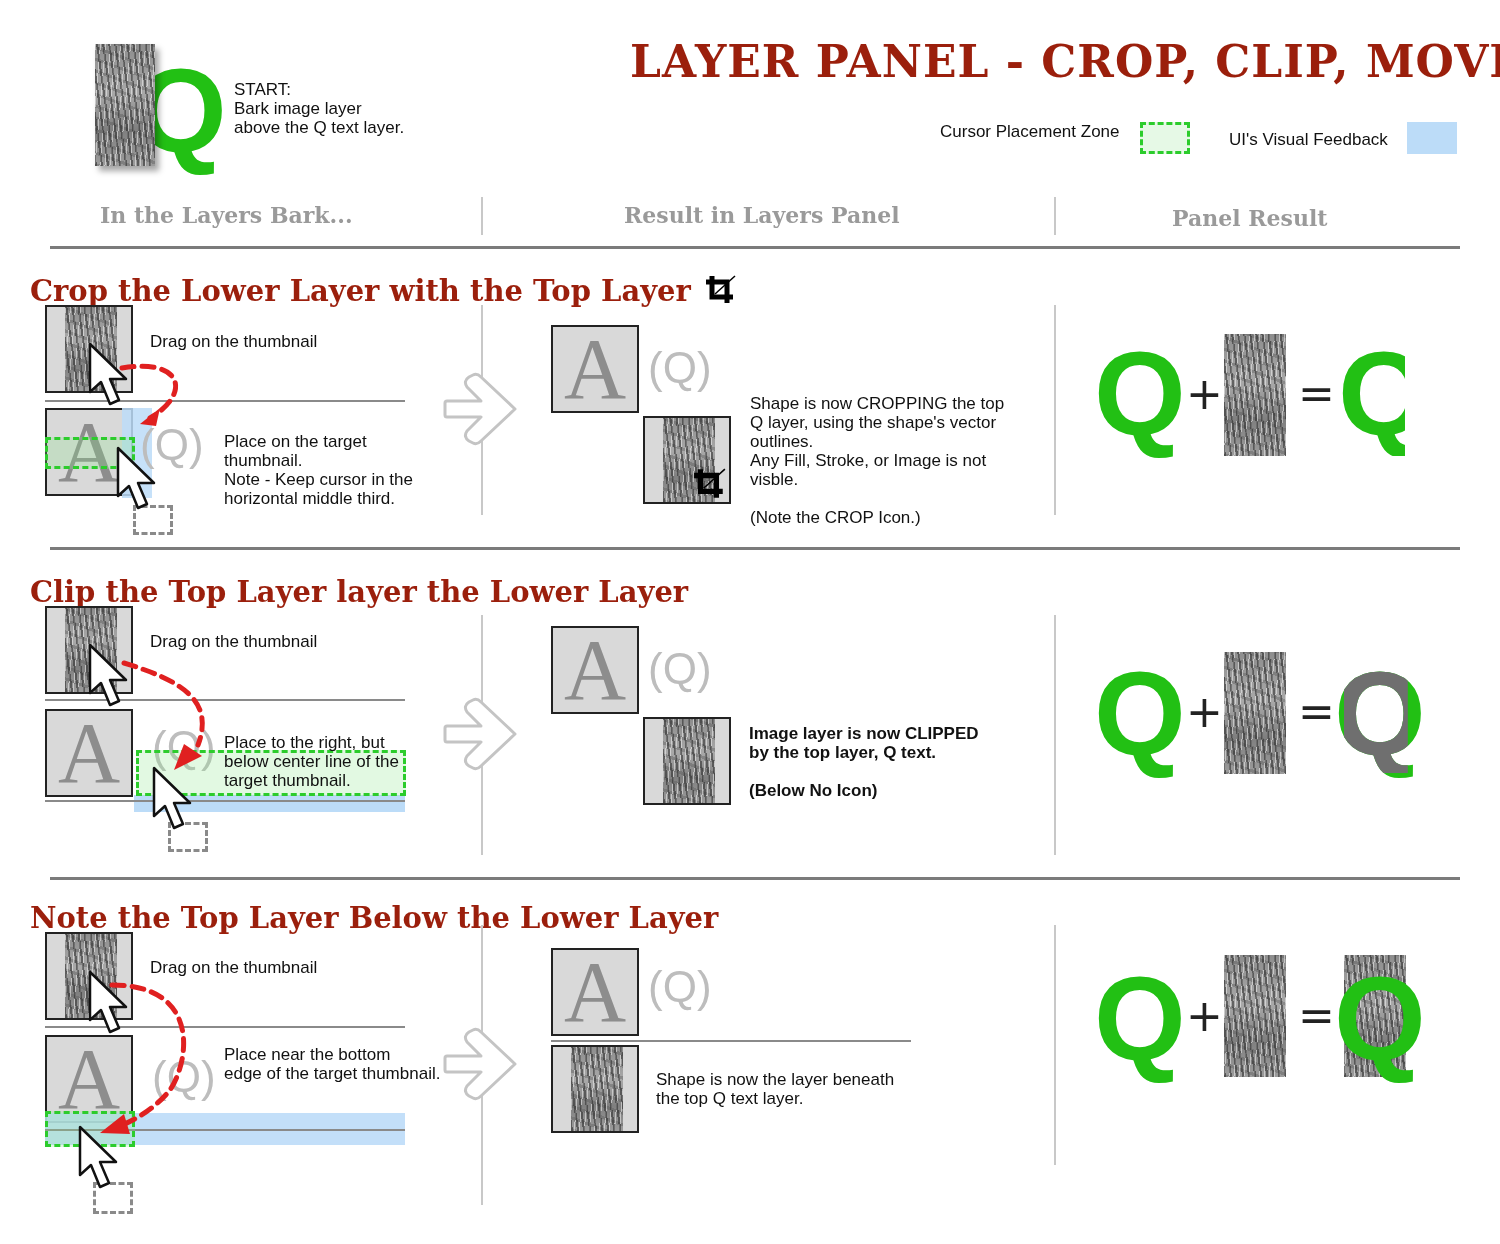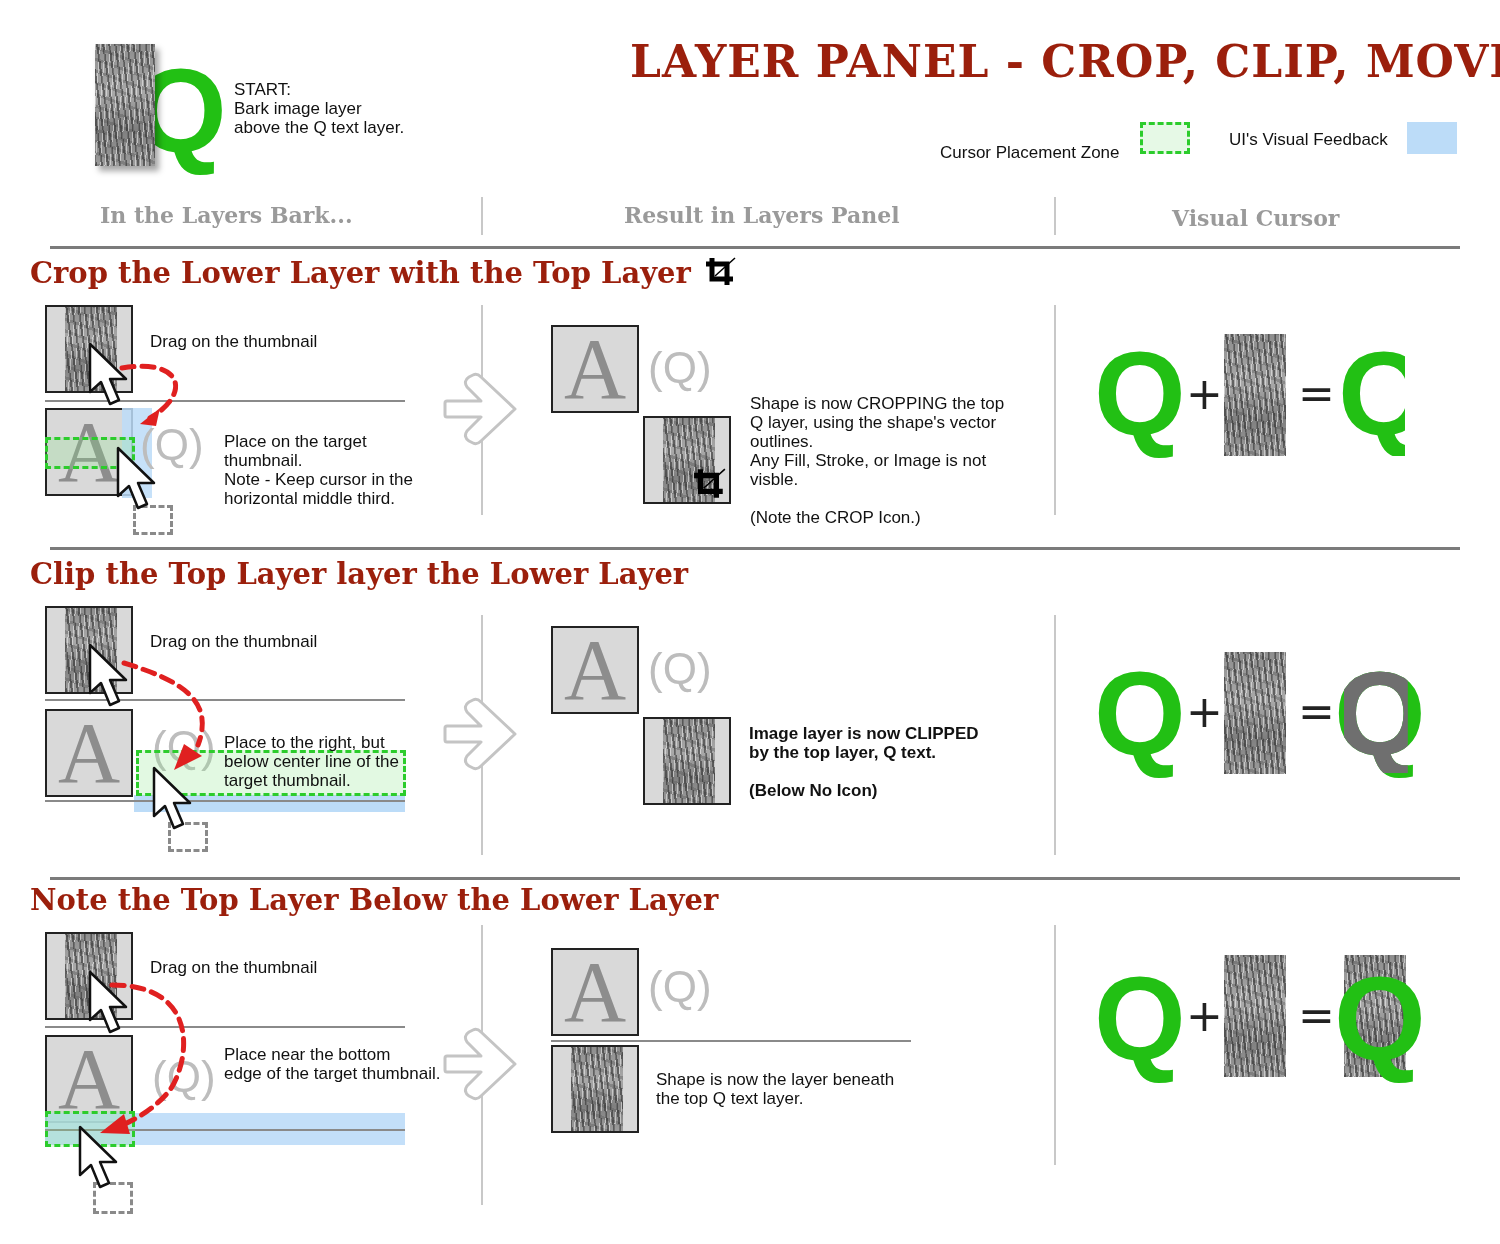--- a/index.html
+++ b/index.html
@@ -7,21 +7,21 @@
   .abs { position:absolute; }
   .serif { font-family:"DejaVu Serif", "Liberation Serif", serif; }
   .title { left:630px; top:36px; font-size:44px; font-weight:bold; color:#9b1f0c; letter-spacing:1px; white-space:nowrap; }
   .start-text { left:234px; top:80px; font-size:17px; line-height:19px; }
   .legend-label { font-size:17px; white-space:nowrap; }
   .legend-zone { width:50px; height:32px; background:#e6f9e6; border:3px dashed #2ccc2c; box-sizing:border-box; }
   .legend-feedback { width:50px; height:32px; background:#bcdcf8; }
   .col-head { font-size:22px; font-weight:bold; color:#9a9a9a; white-space:nowrap; }
   .col-div { width:2px; background:#c8c8c8; }
   .hrule { height:3px; background:#7b7b7b; }
-  .section-title { font-size:29px; font-weight:bold; color:#9b1f0c; white-space:nowrap; }
+  .section-title { font-size:29px; font-weight:bold; color:#9b1f0c; white-space:nowrap;margin-top:18px; }
   .thumb { width:88px; height:88px; background:#d9d9d9; border:2px solid #222; box-sizing:border-box; overflow:hidden; position:absolute; }
   .bark { position:absolute; background:
       repeating-linear-gradient(82deg, rgba(40,40,40,.55) 0 2px, rgba(220,220,220,.0) 2px 6px),
       repeating-linear-gradient(95deg, rgba(250,250,250,.5) 0 1px, rgba(0,0,0,0) 1px 5px),
       repeating-linear-gradient(20deg, rgba(80,80,80,.35) 0 3px, rgba(0,0,0,0) 3px 11px),
       linear-gradient(180deg,#8d8d8d,#a9a9a9 40%,#7f7f7f 70%,#9c9c9c);
   }
   .thumb .bark { left:18px; top:0; width:52px; height:100%; }
   .thumb .A { position:absolute; left:0; right:0; top:-6px; text-align:center; font-family:"Liberation Serif", serif; font-size:86px; color:#8d8d8d; line-height:96px; }
   .qparen { font-size:44px; color:#bdbdbd; white-space:nowrap; }
@@ -42,30 +42,30 @@
   <div class="abs bark" style="left:0;top:0;width:60px;height:122px;box-shadow:4px 5px 6px rgba(0,0,0,.35);"></div>
 </div>
 <div class="abs start-text">
   <div>START:</div>
   <div>Bark image layer</div>
   <div>above the Q text layer.</div>
 </div>
 
 <div class="abs title serif">LAYER PANEL - CROP, CLIP, MOVE</div>
 
-<div class="abs legend-label" style="left:940px;top:143px;">Cursor Placement Zone</div>
+<div class="abs legend-label" style="left:940px;top:122px;">Cursor Placement Zone</div>
 <div class="abs legend-zone" style="left:1140px;top:122px;"></div>
 <div class="abs legend-label" style="left:1229px;top:130px;">UI's Visual Feedback</div>
 <div class="abs legend-feedback" style="left:1407px;top:122px;"></div>
 
 <div class="abs col-head serif" style="left:100px;top:202px;">In the Layers Bark...</div>
 <div class="abs col-div" style="left:481px;top:197px;height:38px;"></div>
 <div class="abs col-head serif" style="left:624px;top:202px;">Result in Layers Panel</div>
 <div class="abs col-div" style="left:1054px;top:197px;height:38px;"></div>
-<div class="abs col-head serif" style="left:1172px;top:205px;">Visual Cursor</div>
+<div class="abs col-head serif" style="left:1172px;top:205px;">Panel Result</div>
 <div class="abs hrule" style="left:50px;top:246px;width:1410px;"></div>
 
 <div class="abs section-title serif" style="left:30px;top:256px;">
   <span>Crop the Lower Layer with the Top Layer</span>
   <svg width="32" height="30" viewBox="0 0 32 30" style="vertical-align:-4px;margin-left:4px;">
     <path d="M7 1 V22 H28 M1 7 H22 V28" stroke="#000" stroke-width="5" fill="none"></path>
     <path d="M10 19 L30 1" stroke="#000" stroke-width="1.5"></path>
   </svg>
 </div>
 

